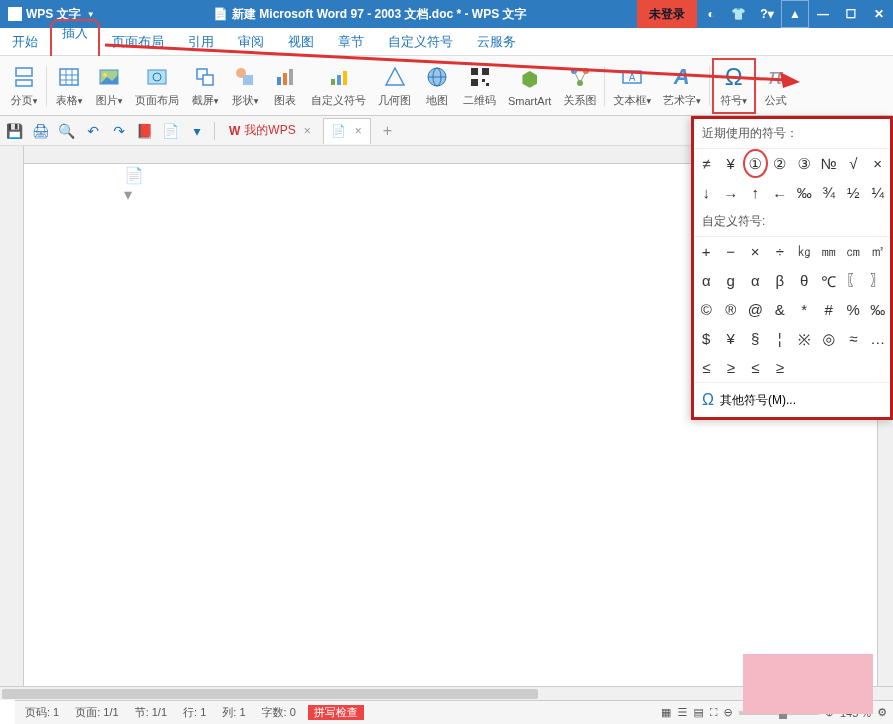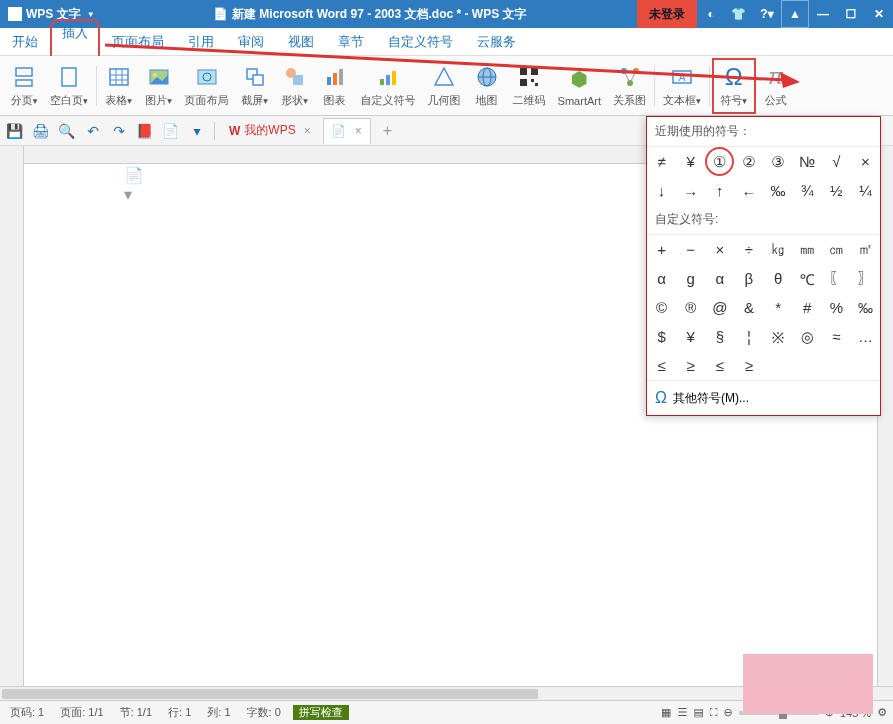--- a/index.html
+++ b/index.html
@@ -35,27 +35,27 @@
 .tab-close { color: #999; font-size: 12px; margin-left: 4px; }
 .tab-add { color: #999; font-size: 16px; padding: 0 8px; }
 
 .workspace { position: absolute; top: 146px; left: 0; right: 0; bottom: 24px; background: #ddd; display: flex; }
 .ruler-v { width: 24px; background: #f0f0f0; border-right: 1px solid #ccc; }
 .doc-area { flex: 1; background: #fff; position: relative; overflow: auto; }
 .ruler-h { height: 18px; background: #f0f0f0; border-bottom: 1px solid #ccc; }
 .page-icon { position: absolute; top: 20px; left: 100px; width: 16px; height: 20px; color: #999; }
 .scroll-right { width: 16px; background: #f0f0f0; border-left: 1px solid #ccc; }
 
-.symbol-panel { position: absolute; top: 116px; right: 12px; width: 235px; background: #fff; border: 1px solid #b91c1c; box-shadow: -2px 2px 8px rgba(0,0,0,0.2); z-index: 100; font-size: 12px; }
+.symbol-panel { position: absolute; top: 116px; right: 0; width: 202px; background: #fff; border: 3px solid #b91c1c; box-shadow: -2px 2px 8px rgba(0,0,0,0.2); z-index: 100; font-size: 12px; }
 .panel-header { padding: 6px 8px; color: #555; border-bottom: 1px solid #eee; }
 .symbol-grid { display: grid; grid-template-columns: repeat(8, 1fr); }
 .symbol-cell { height: 29px; display: flex; align-items: center; justify-content: center; font-size: 15px; cursor: pointer; color: #333; font-family: Arial, sans-serif; }
 .panel-footer { padding: 8px; border-top: 1px solid #eee; display: flex; align-items: center; gap: 6px; cursor: pointer; }
 
-.status-bar { position: absolute; bottom: 0; left: 0; right: 0; height: 24px; background: #f5f5f5; border-top: 1px solid #ccc; display: flex; align-items: center; font-size: 11px; color: #555; padding: 0 6px; gap: 8px; }
+.status-bar { position: absolute; bottom: 0; left: 15px; right: 0; height: 24px; background: #f5f5f5; border-top: 1px solid #ccc; display: flex; align-items: center; font-size: 11px; color: #555; padding: 0 6px; gap: 8px; }
 .status-item { padding: 0 4px; }
 .status-right { margin-left: auto; display: flex; align-items: center; gap: 6px; }
 .zoom-slider { width: 80px; height: 4px; background: #ccc; position: relative; }
 .zoom-thumb { position: absolute; width: 8px; height: 12px; background: #888; top: -4px; left: 50%; }
 
 .pink-box { position: absolute; bottom: 10px; right: 20px; width: 130px; height: 60px; background: #f5b8c5; z-index: 50; }
 
 .red-arrow { position: absolute; top: 40px; left: 105px; width: 700px; height: 2px; z-index: 200; pointer-events: none; }
 
 .highlight-circle { border: 2px solid #d44; border-radius: 50%; }
@@ -104,28 +104,20 @@
 <div class="ribbon" id="ribbon">
     <div class="ribbon-item">
       <div class="ribbon-icon">
         <svg viewBox="0 0 24 24">
           <rect x="4" y="3" width="16" height="8" fill="none" stroke="#4a90d9" stroke-width="1.5"></rect>
           <rect x="4" y="15" width="16" height="6" fill="none" stroke="#4a90d9" stroke-width="1.5"></rect>
         </svg>
       </div>
       <span>分页<small>▾</small></span>
     </div>
-    <div class="ribbon-item">
-      <div class="ribbon-icon">
-        <svg viewBox="0 0 24 24">
-          <rect x="5" y="3" width="14" height="18" fill="none" stroke="#4a90d9" stroke-width="1.5"></rect>
-        </svg>
-      </div>
-      <span>空白页<small>▾</small></span>
-    </div>
     <div class="ribbon-sep"></div>
     <div class="ribbon-item">
       <div class="ribbon-icon">
         <svg viewBox="0 0 24 24">
           <rect x="3" y="4" width="18" height="16" fill="none" stroke="#4a90d9" stroke-width="1.5"></rect>
           <line x1="3" y1="10" x2="21" y2="10" stroke="#4a90d9"></line>
           <line x1="3" y1="15" x2="21" y2="15" stroke="#4a90d9"></line>
           <line x1="9" y1="4" x2="9" y2="20" stroke="#4a90d9"></line>
           <line x1="15" y1="4" x2="15" y2="20" stroke="#4a90d9"></line>
         </svg>
@@ -240,20 +232,26 @@
     </div>
     <div class="ribbon-sep"></div>
     <div class="ribbon-item">
       <div class="ribbon-icon">
         <svg viewBox="0 0 24 24">
           <rect x="3" y="6" width="18" height="12" fill="none" stroke="#4a90d9" stroke-width="1.5"></rect>
           <text x="12" y="16" font-size="10" text-anchor="middle" fill="#4a90d9">A</text>
         </svg>
       </div>
       <span>文本框<small>▾</small></span>
+    </div>
+    <div class="ribbon-item">
+      <div class="ribbon-icon">
+        <span style="font-size:22px;color:#4a90d9;font-weight:bold;font-style:italic">A</span>
+      </div>
+      <span>艺术字<small>▾</small></span>
     </div>
     <div class="ribbon-sep"></div>
     <div class="ribbon-item highlighted">
       <div class="ribbon-icon">
         <span style="font-size:24px;color:#2277bb">Ω</span>
       </div>
       <span>符号<small>▾</small></span>
     </div>
     <div class="ribbon-item">
       <div class="ribbon-icon">
@@ -372,21 +370,21 @@
     </div>
 </div>
 
 <div class="status-bar">
   <span class="status-item">页码: 1</span>
   <span class="status-item">页面: 1/1</span>
   <span class="status-item">节: 1/1</span>
   <span class="status-item">行: 1</span>
   <span class="status-item">列: 1</span>
   <span class="status-item">字数: 0</span>
-  <span class="status-item" style="background:#4d7c0f;color:#fff;padding:0 6px">拼写检查</span>
+  <span class="status-item" style="background:#ef4444;color:#fff;padding:0 6px">拼写检查</span>
   <div class="status-right">
     <span>▦</span>
     <span>☰</span>
     <span>▤</span>
     <span>⛶</span>
     <span>⊖</span>
     <div class="zoom-slider">
         <div class="zoom-thumb"></div>
       </div>
     <span>⊕</span>

